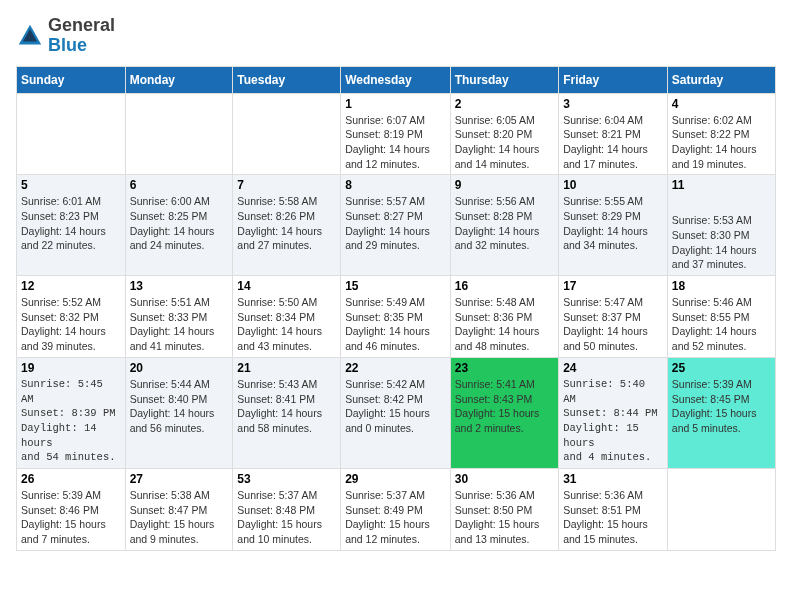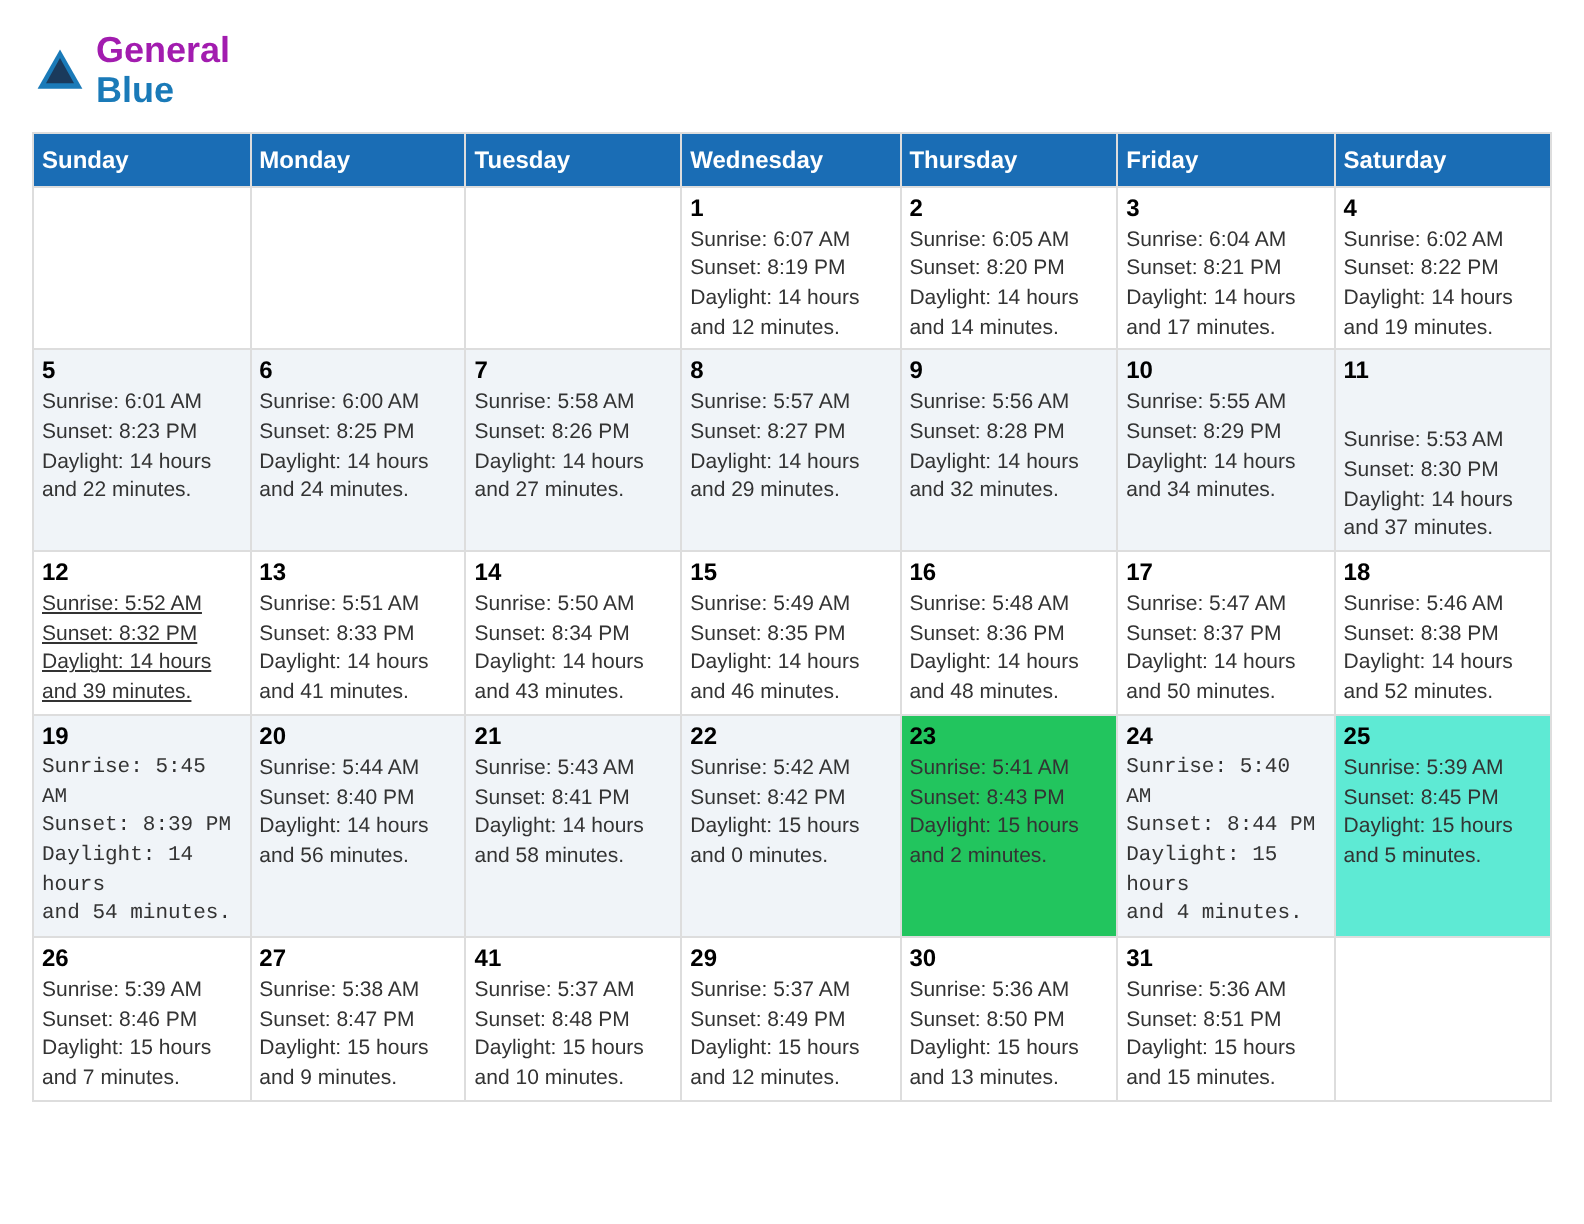--- a/index.html
+++ b/index.html
@@ -21,21 +21,21 @@
       align-items: center;
       gap: 4px;
     }
     .logo-text {
       font-size: 18px;
       font-weight: bold;
       color: #1a3a5c;
       line-height: 1.1;
     }
     .logo-text span {
-      color: #a21caf;
+      color: #404040;
     }
     .logo-icon {
       width: 28px;
       height: 28px;
     }
     .title-block {
       text-align: right;
     }
     .month-year {
       font-size: 36px;
@@ -200,21 +200,21 @@
           <div class="day-num">11</div>
           <div class="day-info" style="white-space: pre-line; margin-top: 21px;">Sunrise: 5:53 AM
 Sunset: 8:30 PM
 Daylight: 14 hours
 and 37 minutes.</div>
         </td>
       </tr>
       <tr>
         <td>
           <div class="day-num">12</div>
-          <div class="day-info" style="white-space: pre-line; text-decoration: underline;">Sunrise: 5:52 AM
+          <div class="day-info" style="white-space: pre-line;">Sunrise: 5:52 AM
 Sunset: 8:32 PM
 Daylight: 14 hours
 and 39 minutes.</div>
         </td>
         <td>
           <div class="day-num">13</div>
           <div class="day-info" style="white-space: pre-line;">Sunrise: 5:51 AM
 Sunset: 8:33 PM
 Daylight: 14 hours
 and 41 minutes.</div>
@@ -243,21 +243,21 @@
         <td>
           <div class="day-num">17</div>
           <div class="day-info" style="white-space: pre-line;">Sunrise: 5:47 AM
 Sunset: 8:37 PM
 Daylight: 14 hours
 and 50 minutes.</div>
         </td>
         <td>
           <div class="day-num">18</div>
           <div class="day-info" style="white-space: pre-line;">Sunrise: 5:46 AM
-Sunset: 8:38 PM
+Sunset: 8:55 PM
 Daylight: 14 hours
 and 52 minutes.</div>
         </td>
       </tr>
       <tr>
         <td style="background: rgb(240, 244, 248);">
           <div class="day-num">19</div>
           <div class="day-info" style="white-space: pre-line; font-family: Liberation Mono, monospace;">Sunrise: 5:45 AM
 Sunset: 8:39 PM
 Daylight: 14 hours
@@ -315,21 +315,21 @@
 and 7 minutes.</div>
         </td>
         <td>
           <div class="day-num">27</div>
           <div class="day-info" style="white-space: pre-line;">Sunrise: 5:38 AM
 Sunset: 8:47 PM
 Daylight: 15 hours
 and 9 minutes.</div>
         </td>
         <td>
-          <div class="day-num">41</div>
+          <div class="day-num">53</div>
           <div class="day-info" style="white-space: pre-line;">Sunrise: 5:37 AM
 Sunset: 8:48 PM
 Daylight: 15 hours
 and 10 minutes.</div>
         </td>
         <td>
           <div class="day-num">29</div>
           <div class="day-info" style="white-space: pre-line;">Sunrise: 5:37 AM
 Sunset: 8:49 PM
 Daylight: 15 hours

